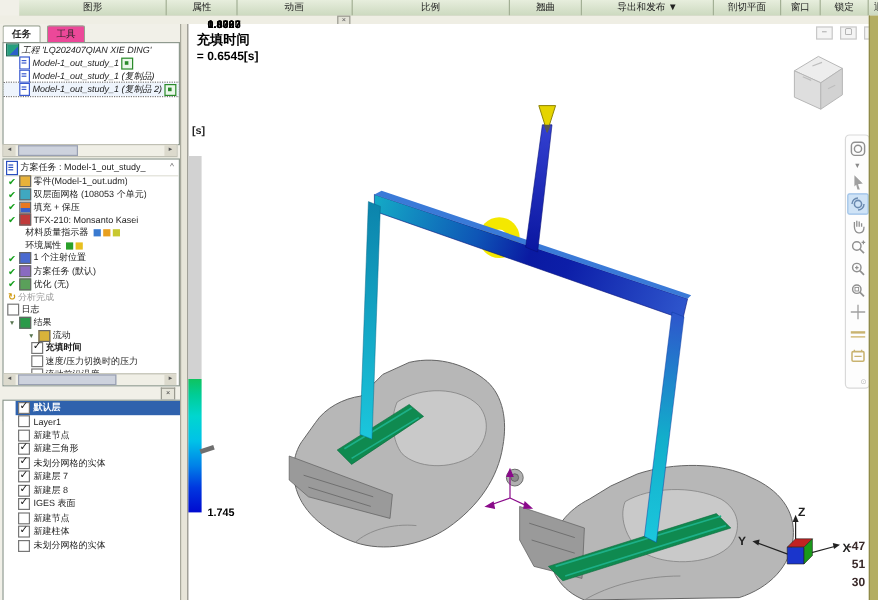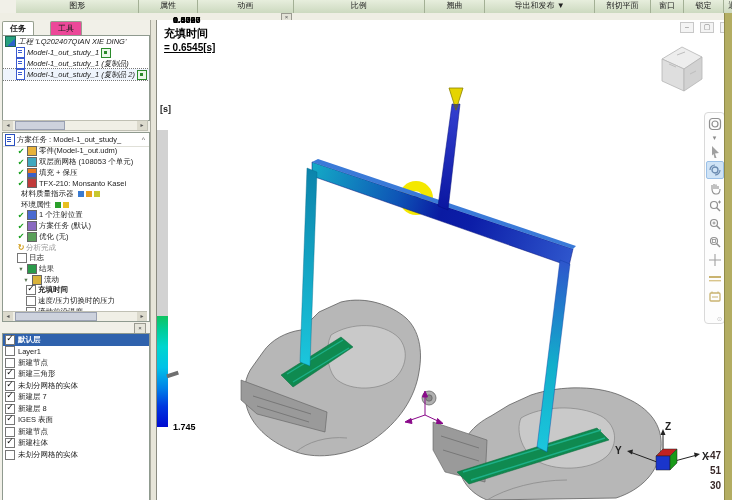--- a/index.html
+++ b/index.html
@@ -13,21 +13,21 @@
   .mi:nth-child(1){width:124px}.mi:nth-child(2){width:58px}.mi:nth-child(3){width:96px}
   .mi:nth-child(4){width:132px}.mi:nth-child(5){width:60px}.mi:nth-child(6){width:110px}
   .mi:nth-child(7){width:56px}.mi:nth-child(8){width:32px}.mi:nth-child(9){width:40px}
   .mi:nth-child(10){width:24px;border-right:none}
   .substrip{position:absolute;left:0;top:13px;width:732px;height:7px;background:#efeee4;
     border-bottom:1px solid #c6c5b8;}
   .substrip .xbtn{position:absolute;left:281px;top:0px;width:9px;height:8px;border:1px solid #9a9a90;
     background:#e4e3d8;font-size:6px;line-height:7px;text-align:center;color:#555;}
   
   .leftpanel{position:absolute;left:0;top:20px;width:150px;height:480px;background:#f1f0e8;}
-  .tabs{position:absolute;left:2px;top:1px;height:14px;display:flex;gap:16px;}
+  .tabs{position:absolute;left:2px;top:1px;height:14px;display:flex;gap:5px;}
   .tab{font-size:8px;line-height:13px;padding:0 7px;border:1px solid #97a08f;border-bottom:none;
     background:#ec4899;border-radius:2px 2px 0 0;}
   .tab.active{background:#fff;font-weight:bold;}
   .box{position:absolute;left:2px;width:146px;background:#fff;border:1px solid #8f9a8f;overflow:hidden;}
   .treebox{top:15px;height:84px;font-style:italic;}
   .trow{display:flex;align-items:center;height:11px;font-size:7.5px;white-space:nowrap;padding-left:2px;}
   .trow.indent{padding-left:13px;}
   .trow.sel{outline:1px dotted #777;background:#eef4fc;}
   .picon{width:9px;height:9px;flex:none;margin-right:2px;background:linear-gradient(135deg,#27a07f 60%,#2b62c9 60%);border:1px solid #1d6a55;}
   .dicon{width:7px;height:9px;flex:none;margin-right:2px;background:#fff;border:1px solid #3a5ad0;position:relative;}
@@ -38,21 +38,21 @@
     display:flex;align-items:center;box-sizing:border-box;}
   .hs1{top:100px}.hs .ar{width:10px;font-size:5px;line-height:9px;text-align:center;color:#555;background:#dcdacd;height:9px;flex:none;}
   .hs .thumb{height:7px;background:#cdd2dd;border:1px solid #99a0b2;margin:0 2px;}
   
   .taskbox{top:112px;height:188px;}
   .thead{display:flex;align-items:center;height:13px;font-size:7.5px;border-bottom:1px solid #e0e0d8;padding:0 2px;white-space:nowrap;}
   .hicon{width:8px;height:10px;flex:none;margin-right:2px;background:#fff;border:1px solid #2a50c0;position:relative;}
   .hicon::after{content:"";position:absolute;left:1px;top:2px;width:4px;height:1px;background:#2a50c0;box-shadow:0 2px 0 #2a50c0,0 4px 0 #2a50c0;}
   .caret{margin-left:auto;font-size:7px;color:#666;padding-right:2px;}
   .task-rows{position:absolute;left:0;top:13px;right:0;bottom:10px;overflow:hidden;}
-  .krow{display:flex;align-items:center;height:10.7px;font-size:7.5px;white-space:nowrap;padding-left:13px;}
+  .krow{display:flex;align-items:center;height:10.7px;font-size:7.5px;white-space:nowrap;padding-left:2px;}
   .krow.i1{padding-left:18px}.krow.i2{padding-left:22px}
   .lead{flex:none;width:10px;text-align:center;}
   .lead[data-icon="check"]::before{content:"✔";color:#17a01e;font-size:8px;}
   .lead[data-icon="done"]::before{content:"↻";color:#cf9a12;font-size:8px;font-weight:bold;}
   .lead[data-icon="expand"]::before{content:"▼";color:#57744f;font-size:5.5px;}
   .lead[data-icon="checkbox-empty"],.lead[data-icon="checkbox-checked"]{width:8px;height:8px;border:1px solid #777;background:#fff;margin:0 2px 0 1px;line-height:6px;}
   .lead[data-icon="checkbox-checked"]::before{content:"✓";font-size:9px;font-weight:bold;color:#111;position:relative;top:-1px;}
   .g{width:8px;height:8px;flex:none;margin:0 2px 0 1px;border:1px solid #666;}
   .g[data-g="part"]{background:#e8b23a}.g[data-g="mesh"]{background:#3fa8c0}
   .g[data-g="fill"]{background:linear-gradient(#e87820 50%,#3a60c8 50%)}
@@ -68,33 +68,33 @@
   .hs2{position:absolute;left:0;bottom:0;width:144px;height:10px;border:none;border-top:1px solid #c0c0b4;}
   
   .sep{position:absolute;left:0;top:302px;width:150px;height:12px;}
   .sep .xbtn2{position:absolute;right:4px;top:1px;width:10px;height:9px;border:1px solid #9a9a90;background:#e6e5da;
      font-size:6px;line-height:8px;text-align:center;color:#444;border-bottom:2px solid #777;}
   .ltools{position:absolute;left:2px;top:314px;height:17px;display:flex;gap:3px;}
   .lbtn{width:16px;height:15px;border:1px solid #b2b2a6;background:linear-gradient(#fff,#e6e4d8);
     font-size:9px;line-height:14px;text-align:center;}
   .lbtn.c-blue{color:#3a5ad0}.lbtn.c-green{color:#1c9a28}.lbtn.c-red{color:#c62222}
   
-  .layerbox{top:313px;height:166px;}
+  .layerbox{top:313px;height:166px;padding-left:10px;}
   .lrow{display:flex;align-items:center;height:11.5px;font-size:7.5px;white-space:nowrap;padding-left:2px;}
   .lrow[data-selected="true"]{background:#2f62ad;color:#fff;font-weight:bold;}
   .cb{width:8px;height:8px;flex:none;border:1px solid #777;background:#fff;margin-right:3px;line-height:6px;text-align:center;}
   .cb[data-checked="true"]::before{content:"✓";font-size:9px;font-weight:bold;color:#111;position:relative;top:-1px;}
   
   .splitter{position:absolute;left:150px;top:20px;width:6px;height:480px;background:#e7e5d9;
     border-left:1px solid #a8a89c;border-right:1px solid #8a8a80;}
   .olive{position:absolute;left:724px;top:13px;width:8px;height:487px;background:#b3ad62;border-left:1px solid #8f8a4a;}
   
   .viewport{position:absolute;left:156px;top:20px;width:568px;height:480px;background:#fff;border-left:1px solid #8a8a80;}
   .vtitle{position:absolute;left:7px;top:6px;font-size:11px;font-weight:bold;color:#000;}
-  .vvalue{position:absolute;left:7px;top:22px;font-size:10px;font-weight:bold;color:#000;text-decoration:underline;}
+  .vvalue{position:absolute;left:7px;top:22px;font-size:10px;font-weight:bold;color:#000;}
   .legend-unit{position:absolute;left:3px;top:84px;font-size:9px;font-weight:bold;}
   .legend-bar{position:absolute;left:0px;top:110px;width:11px;height:297px;
     background:linear-gradient(to bottom,#d2d2d2 0,#d2d2d2 62.5%,#0fc35f 62.5%,#00cd96 67%,#00d6cf 73%,#00c2e8 80%,#0080e8 87%,#0038e0 93%,#000ad0 100%);}
   .tick{position:absolute;left:16px;font-size:9px;font-weight:bold;transform:translateY(-50%);color:#000;}
   .tick:nth-of-type(1){top:111px}.tick:nth-of-type(2){top:185px}.tick:nth-of-type(3){top:259px}
   .tick:nth-of-type(4){top:333px}.tick:nth-of-type(5){top:407px}
   .watermark{position:absolute;left:9px;top:468px;font-size:9px;font-weight:bold;letter-spacing:2px;color:#d2d2d2;margin-top:48px;}
   .winctl{position:absolute;left:523px;top:2px;display:flex;gap:6px;}
   .wbtn{width:12px;height:9px;font-size:7px;line-height:8px;text-align:center;color:#777;border:1px solid #c8c8c8;background:#f4f4f4;}
   .viewcube{position:absolute;left:502px;top:22px;}

